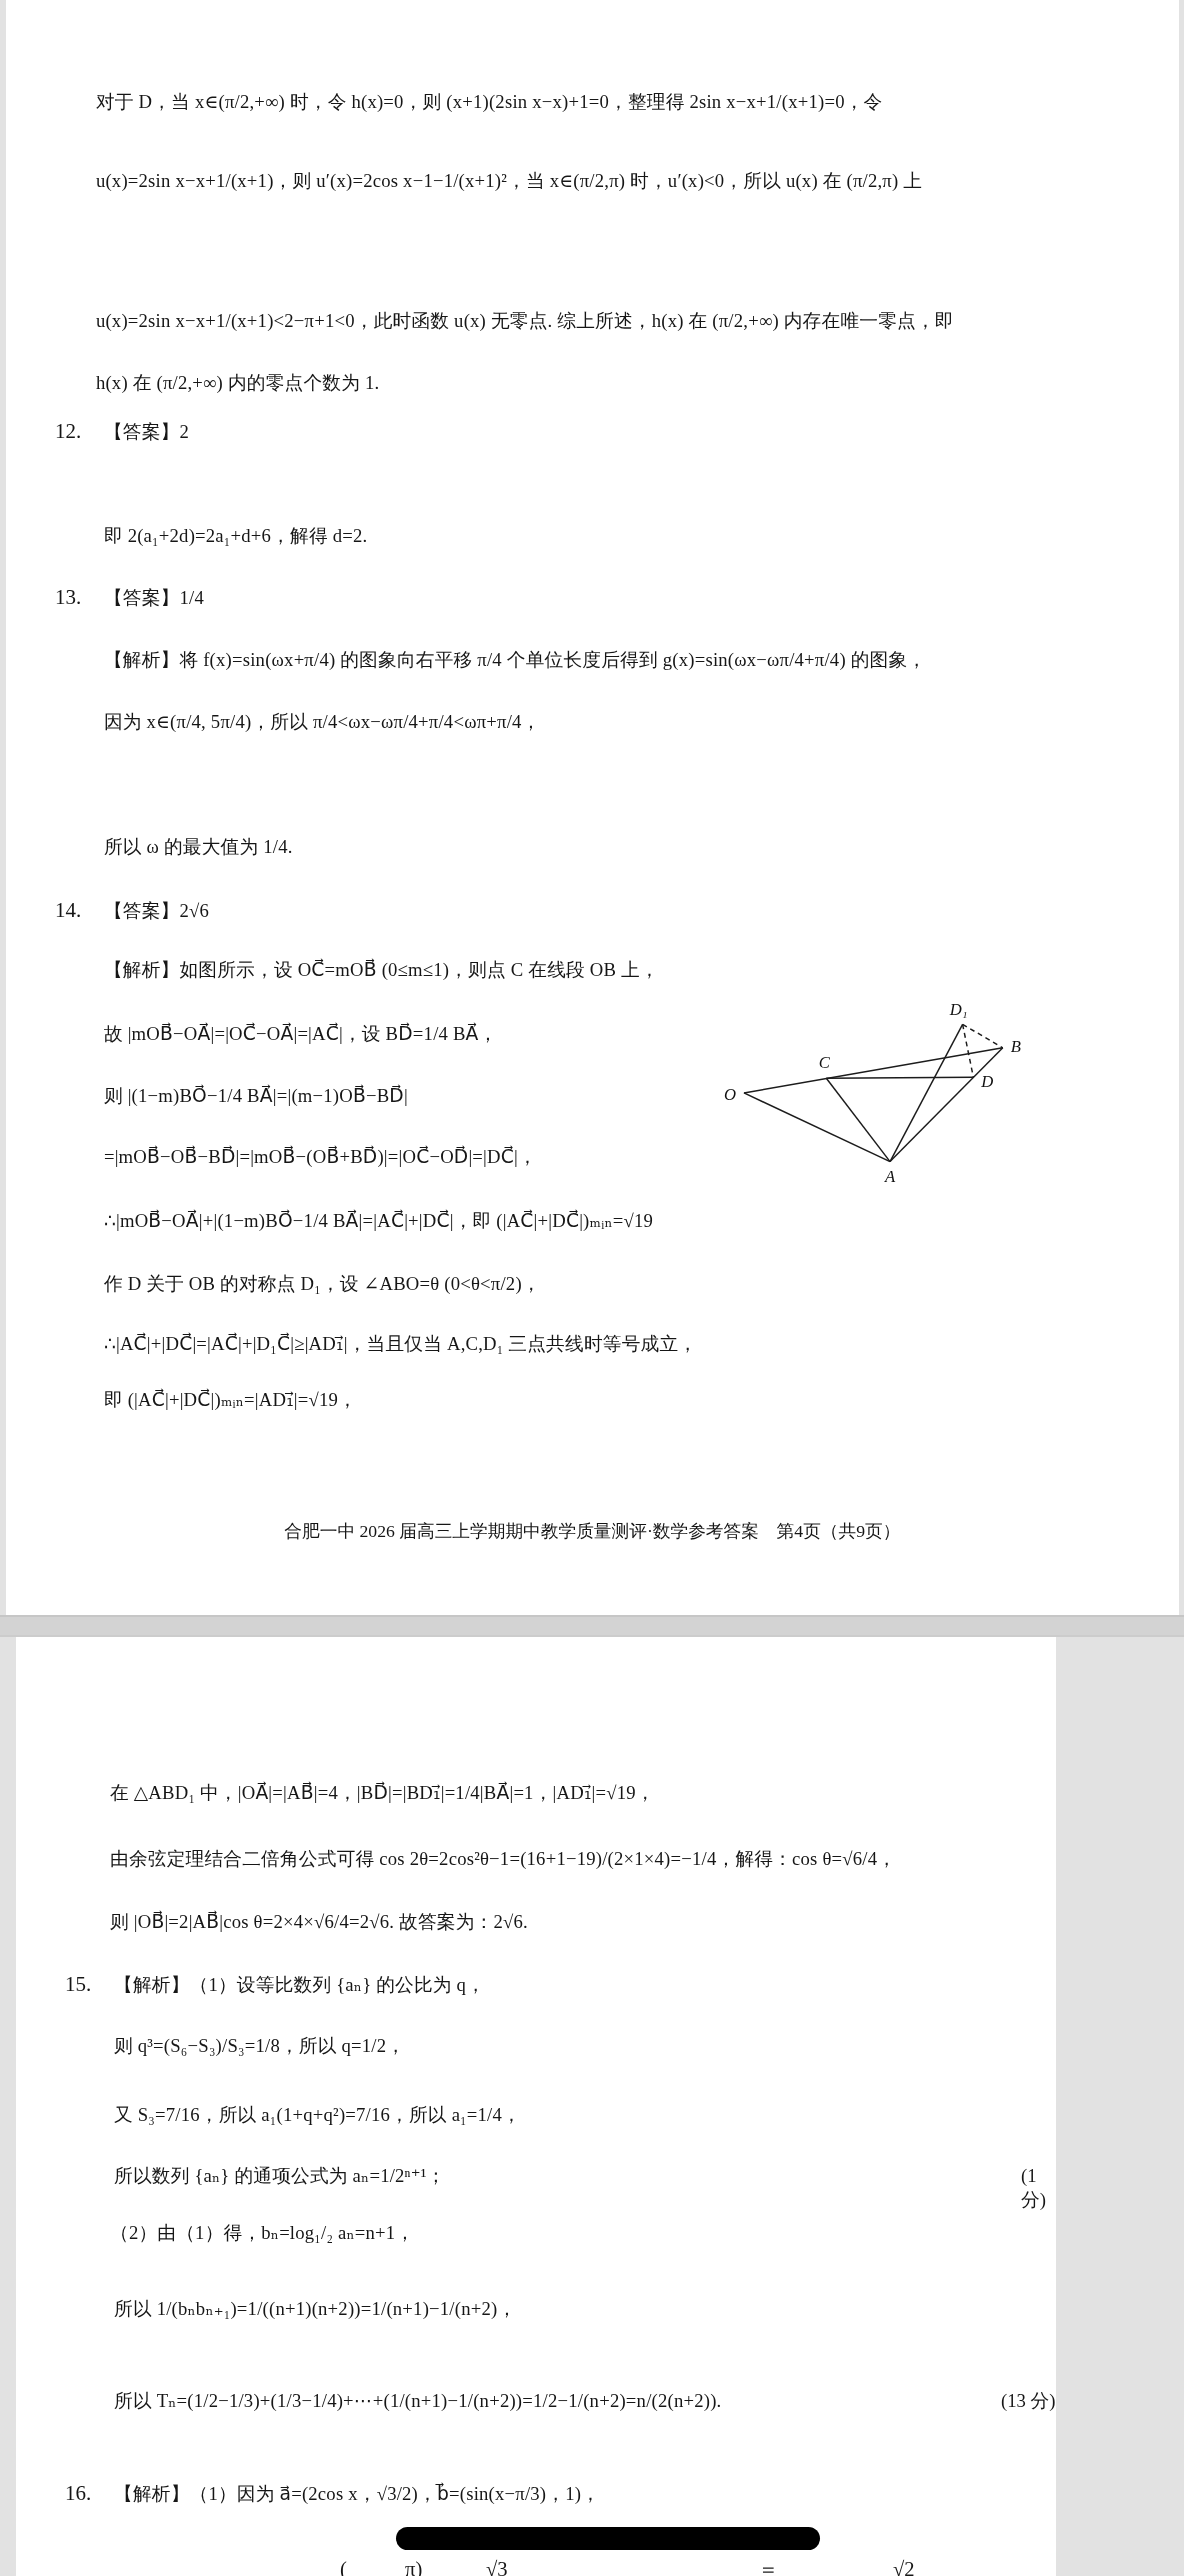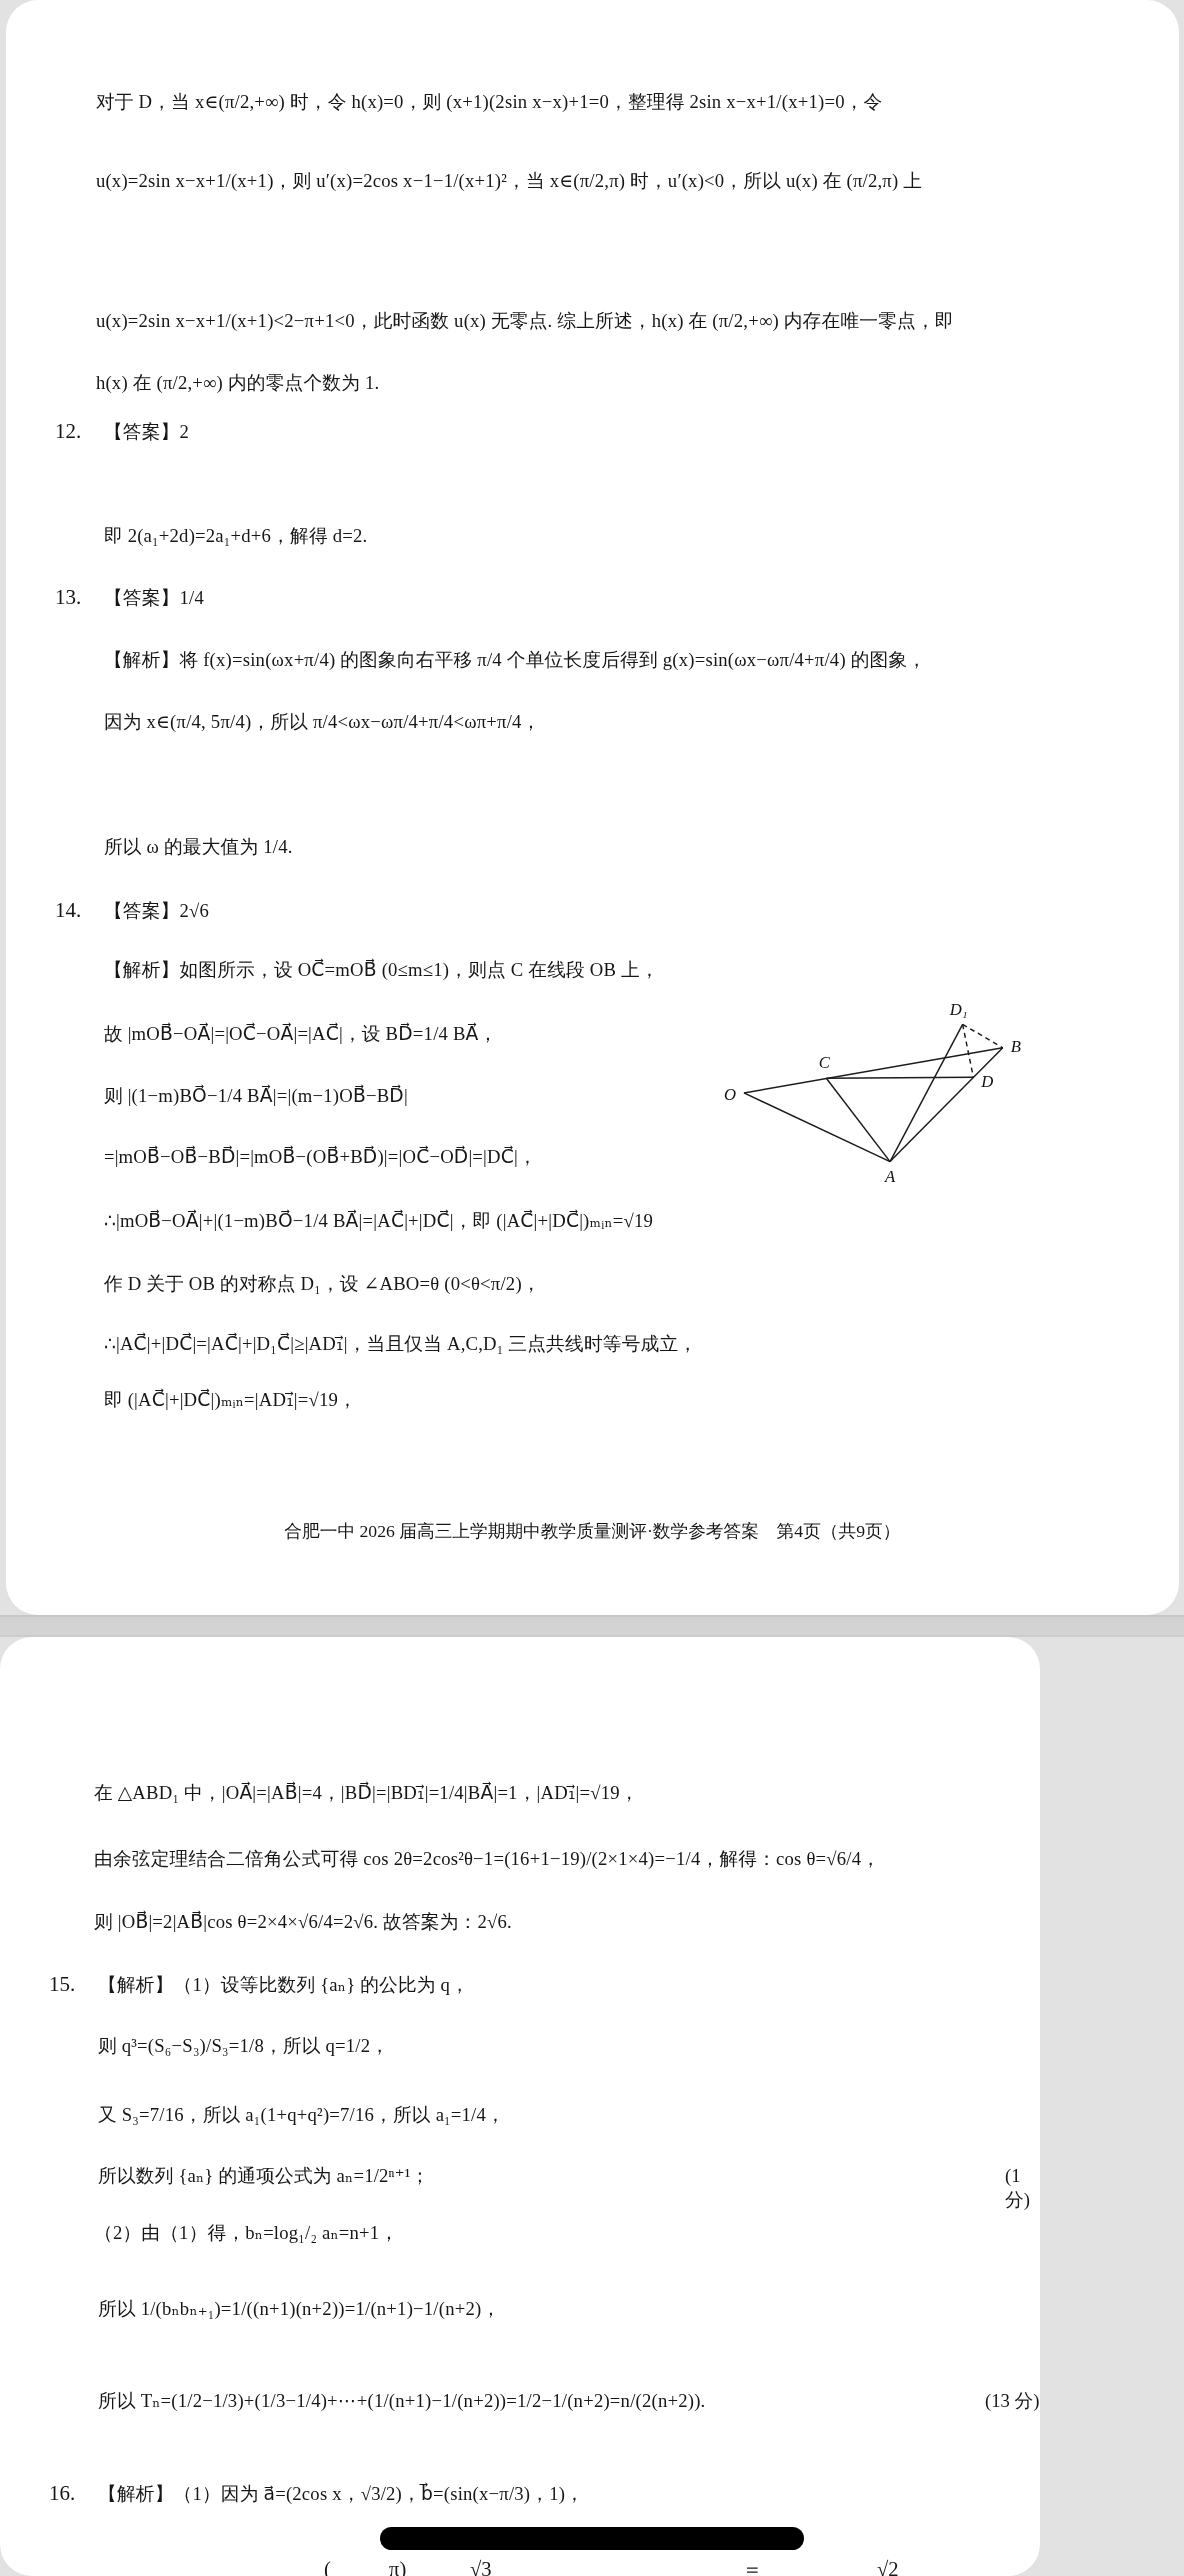--- a/index.html
+++ b/index.html
@@ -1,22 +1,22 @@
 <!DOCTYPE html>
 <html><head>
 <meta charset="utf-8">
 <style>
   html,body{margin:0;padding:0;background:#e2e2e2;}
   #stage{position:relative;width:1185px;height:2576px;overflow:hidden;background:#e2e2e2;
          font-family:"Liberation Serif","DejaVu Serif","DejaVu Sans",serif;color:#161616;}
-  .page{position:absolute;background:#ffffff;overflow:hidden;border-radius:32px;}
+  .page{position:absolute;background:#ffffff;overflow:hidden;}
   #page4{left:5.9px;width:1173px;top:0;height:1615px;}
   #band{position:absolute;left:0;width:1185px;top:1615px;height:21.6px;background:#d3d3d3;
         border-top:2px solid #c6c6c6;border-bottom:2px solid #cccccc;box-sizing:border-box;}
-  #page5{left:0;width:1040px;top:1637px;height:939px;}
+  #page5{left:16px;width:1040px;top:1637px;height:939px;}
   .ln{position:absolute;font-size:18.7px;white-space:nowrap;letter-spacing:0.2px;line-height:23.6px;}
   .num{position:absolute;font-size:21px;line-height:23.6px;}
   .score{position:absolute;font-size:18.7px;line-height:23.6px;}
   .footer{position:absolute;left:0;width:100%;text-align:center;font-size:17.7px;}
   .redact{position:absolute;background:#000;border-radius:11.8px;}
   .frag{position:absolute;font-size:20.6px;line-height:25.5px;}
   svg .edge{stroke:#1c1c1c;stroke-width:1.5;fill:none;}
   svg .edge.dash{stroke-dasharray:5 4;}
   svg text{font-family:"Liberation Serif","DejaVu Serif",serif;font-style:italic;font-size:17px;fill:#111;}
 </style>

